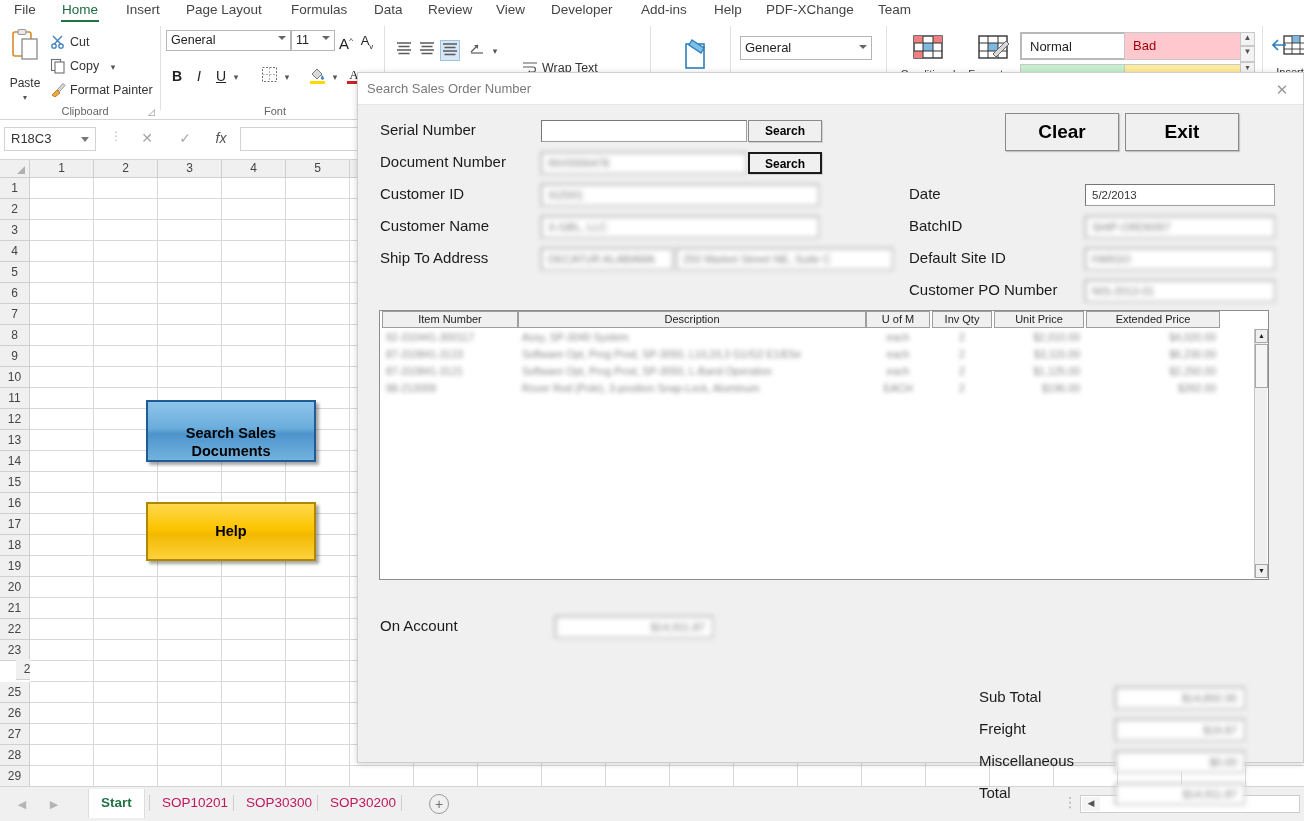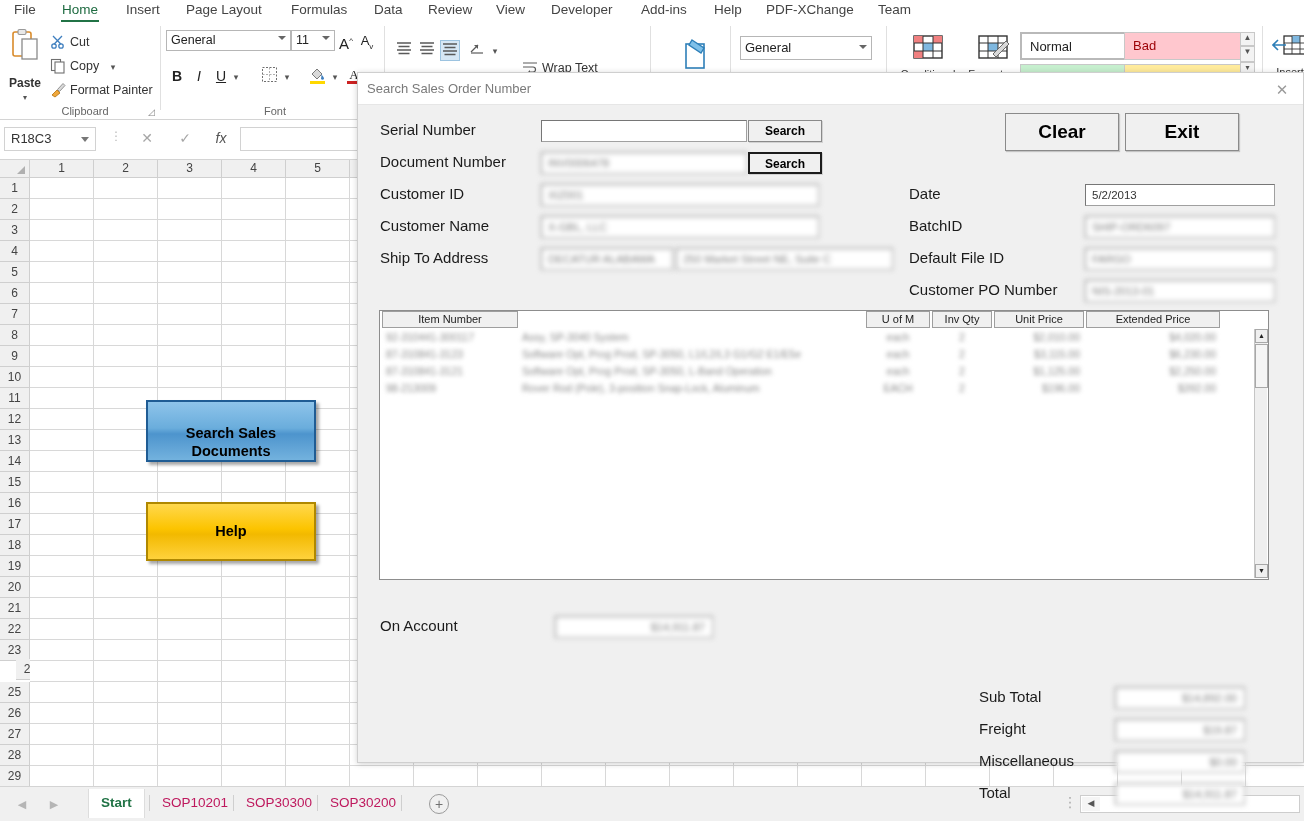--- a/index.html
+++ b/index.html
@@ -286,21 +286,21 @@
   <div class="ribbon-body">
 
     <div class="paste-btn">
       <div class="paste-ico">
         <svg width="30" height="34" viewBox="0 0 30 34">
           <rect x="3" y="4" width="18" height="24" rx="2" fill="#fff" stroke="#d98b2b" stroke-width="1.6"></rect>
           <rect x="8" y="1.5" width="8" height="5" rx="1.5" fill="#e8e8e8" stroke="#9a9a9a" stroke-width="1.2"></rect>
           <rect x="12" y="11" width="15" height="20" fill="#fff" stroke="#8a8a8a" stroke-width="1.3"></rect>
         </svg>
       </div>
-      <div style="position:absolute;left:0;right:0;bottom:10px;font-size:12px;font-weight:bold;">Paste</div>
+      <div style="position:absolute;left:0;right:0;bottom:10px;font-size:12px;">Paste</div>
       <div style="position:absolute;left:0;right:0;bottom:-2px;font-size:8px;color:#555;">▾</div>
     </div>
 
     <div class="mini-cmd" style="left:50px; top:10px;">
       <span class="mini-ico" style="left:0;top:2px;">
         <svg width="16" height="16" viewBox="0 0 16 16">
           <circle cx="4" cy="12" r="2.2" fill="none" stroke="#3f7fbf" stroke-width="1.3"></circle>
           <circle cx="11" cy="12" r="2.2" fill="none" stroke="#3f7fbf" stroke-width="1.3"></circle>
           <path d="M4 10.2 L12 2 M11 10.2 L3 2" stroke="#3f7fbf" stroke-width="1.3" fill="none"></path>
         </svg>
@@ -654,21 +654,21 @@
     <div class="flabel" style="left:551px; top:112px;">Date</div>
     <div class="ftext" style="left:727px; top:111px; width:190px; font-size:11.5px; color:#333;">
       <span>5/2/2013</span>
     </div>
 
     <div class="flabel" style="left:551px; top:144px;">BatchID</div>
     <div class="ftext blurred" style="left:727px; top:143px; width:190px;">
       <span>SHIP-ORD6097</span>
     </div>
 
-    <div class="flabel" style="left:551px; top:176px;">Default File ID</div>
+    <div class="flabel" style="left:551px; top:176px;">Default Site ID</div>
     <div class="ftext blurred" style="left:727px; top:175px; width:190px;">
       <span>FARGO</span>
     </div>
 
     <div class="flabel" style="left:551px; top:208px;">Customer PO Number</div>
     <div class="ftext blurred" style="left:727px; top:207px; width:190px;">
       <span>NIS-2013-01</span>
     </div>
 
     <div class="flabel" style="left:22px; top:544px;">On Account</div>
@@ -693,20 +693,21 @@
 
     <div class="flabel" style="left:621px; top:711px;">Total</div>
     <div class="ftext blurred rt" style="left:757px; top:710px; width:130px;">
       <span>$14,911.87</span>
     </div>
   </div>
 
   <div class="listbox">
     <div class="lhead-row" id="listHeaders">
         <div class="lhead" style="left: 2px; width: 136px;">Item Number</div>
+        <div class="lhead" style="left: 138px; width: 348px;">Description</div>
         <div class="lhead" style="left: 486px; width: 64px;">U of M</div>
         <div class="lhead" style="left: 552px; width: 60px;">Inv Qty</div>
         <div class="lhead" style="left: 614px; width: 90px;">Unit Price</div>
         <div class="lhead" style="left: 706px; width: 134px;">Extended Price</div>
       </div>
     <div class="lbody" id="listBody">
         <div class="lrow" style="top: 0px;">
           <div class="lcell" style="left: 5px; width: 128px; text-align: left;">92-310441-300117</div>
           <div class="lcell" style="left: 141px; width: 340px; text-align: left;">Assy, SP-3040 System</div>
           <div class="lcell" style="left: 489px; width: 56px; text-align: center;">each</div>

